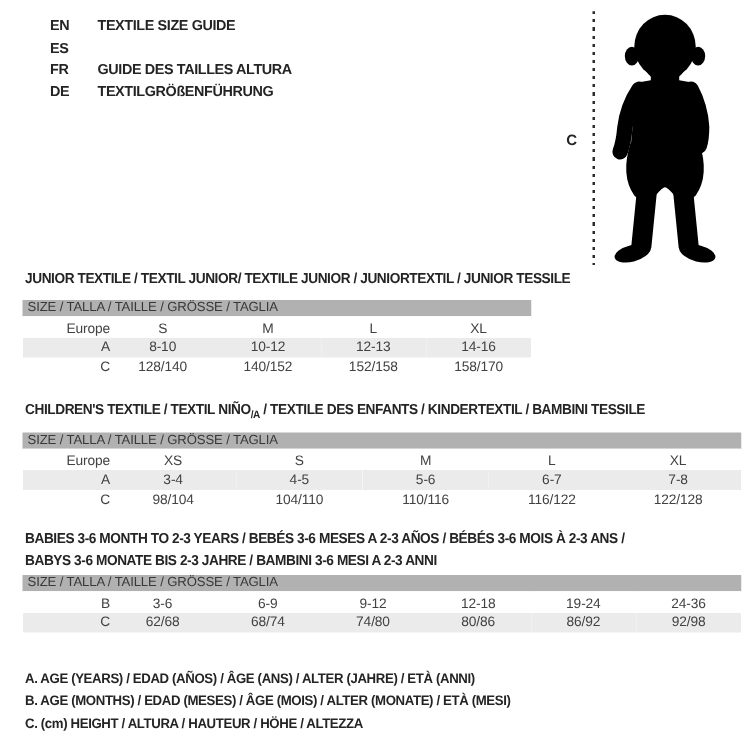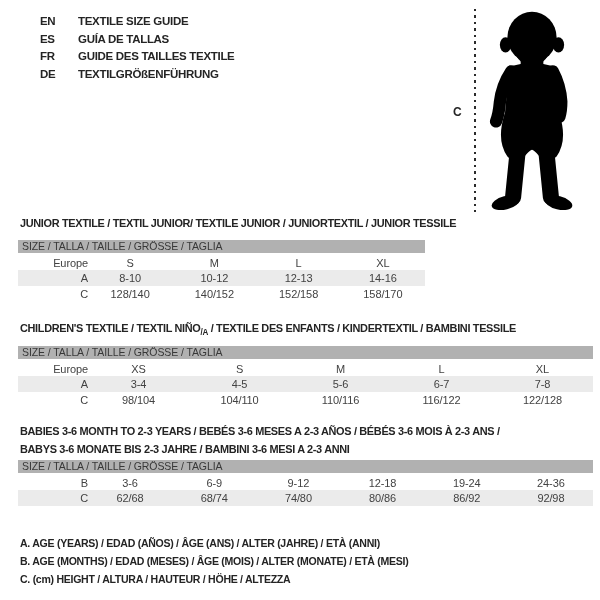--- a/index.html
+++ b/index.html
@@ -60,25 +60,24 @@
 
 <div class="canvas">
 
   <div class="lang-block">
     <div class="lang-row">
       <span class="lang-code">EN</span>
       <span class="lang-title">TEXTILE SIZE GUIDE</span>
     </div>
     <div class="lang-row">
       <span class="lang-code">ES</span>
-      <span class="lang-title">GUÍA DE TALLAS</span>
     </div>
     <div class="lang-row">
       <span class="lang-code">FR</span>
-      <span class="lang-title">GUIDE DES TAILLES TEXTILE</span>
+      <span class="lang-title">GUIDE DES TAILLES ALTURA</span>
     </div>
     <div class="lang-row">
       <span class="lang-code">DE</span>
       <span class="lang-title">TEXTILGRÖßENFÜHRUNG</span>
     </div>
   </div>
 
   <div class="figure">
     <span class="measure-label">C</span>
     <div class="measure-line"></div>

